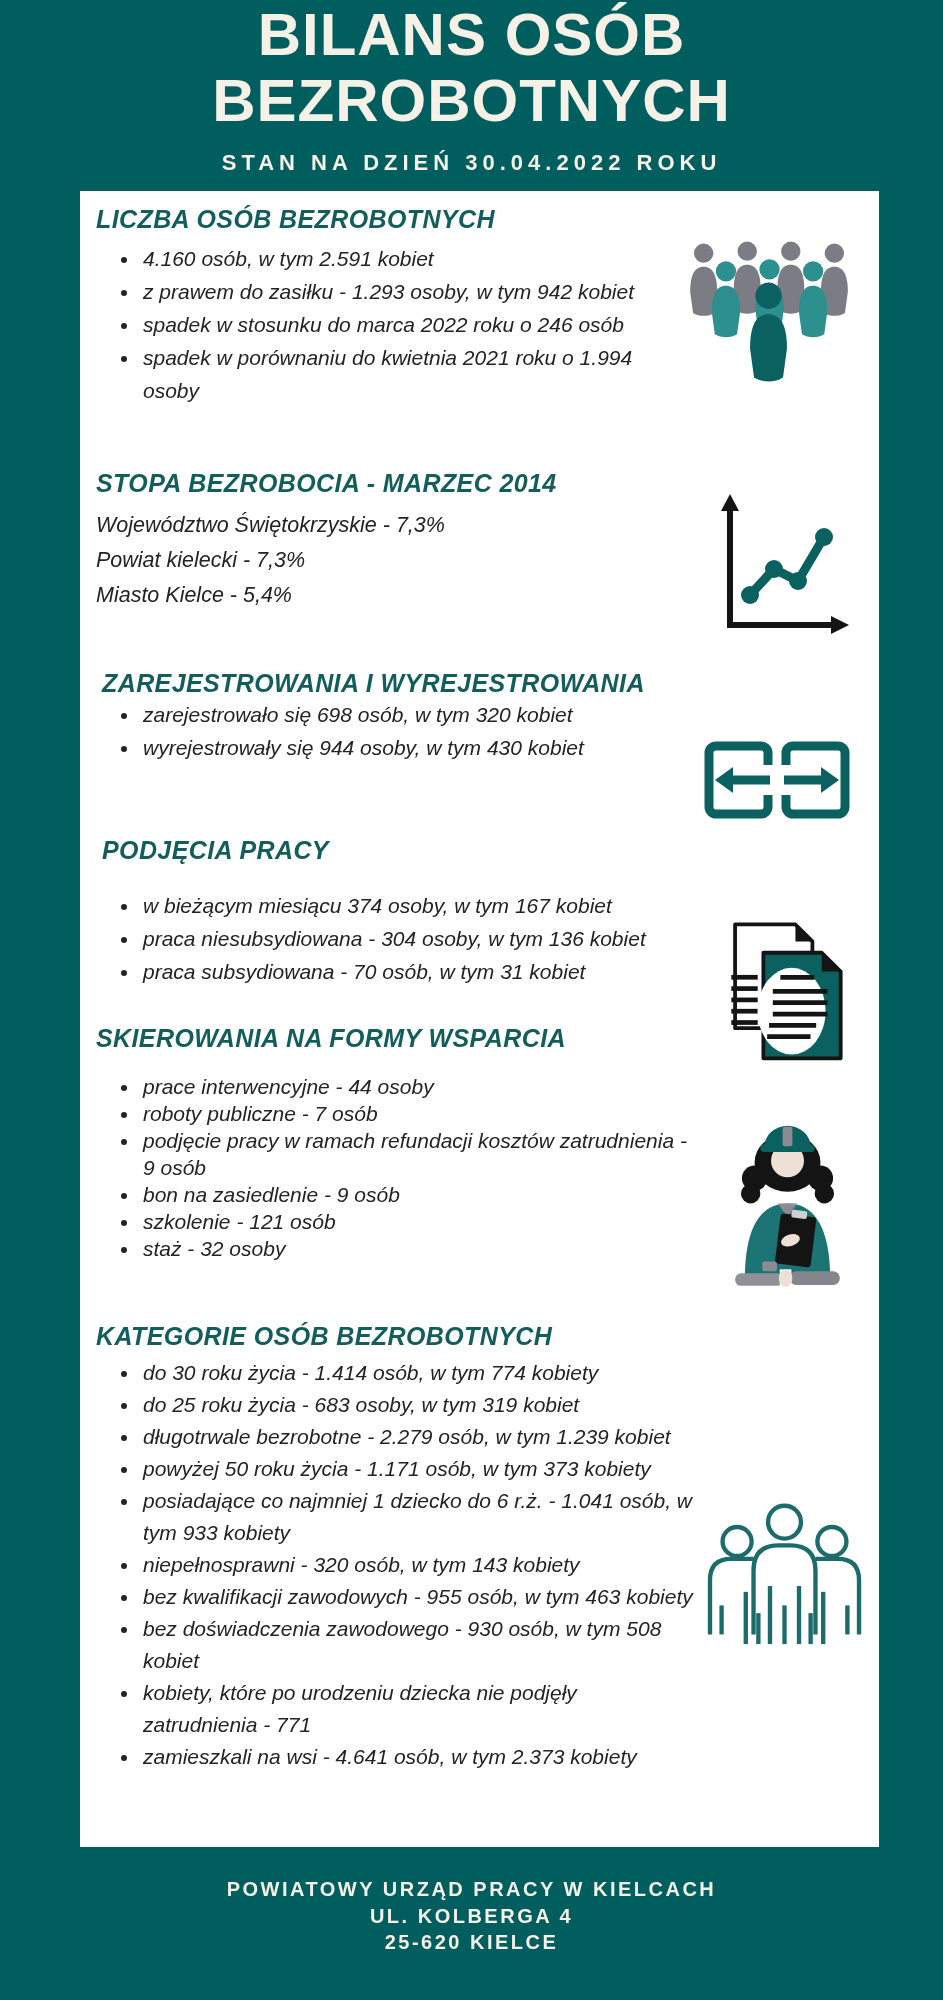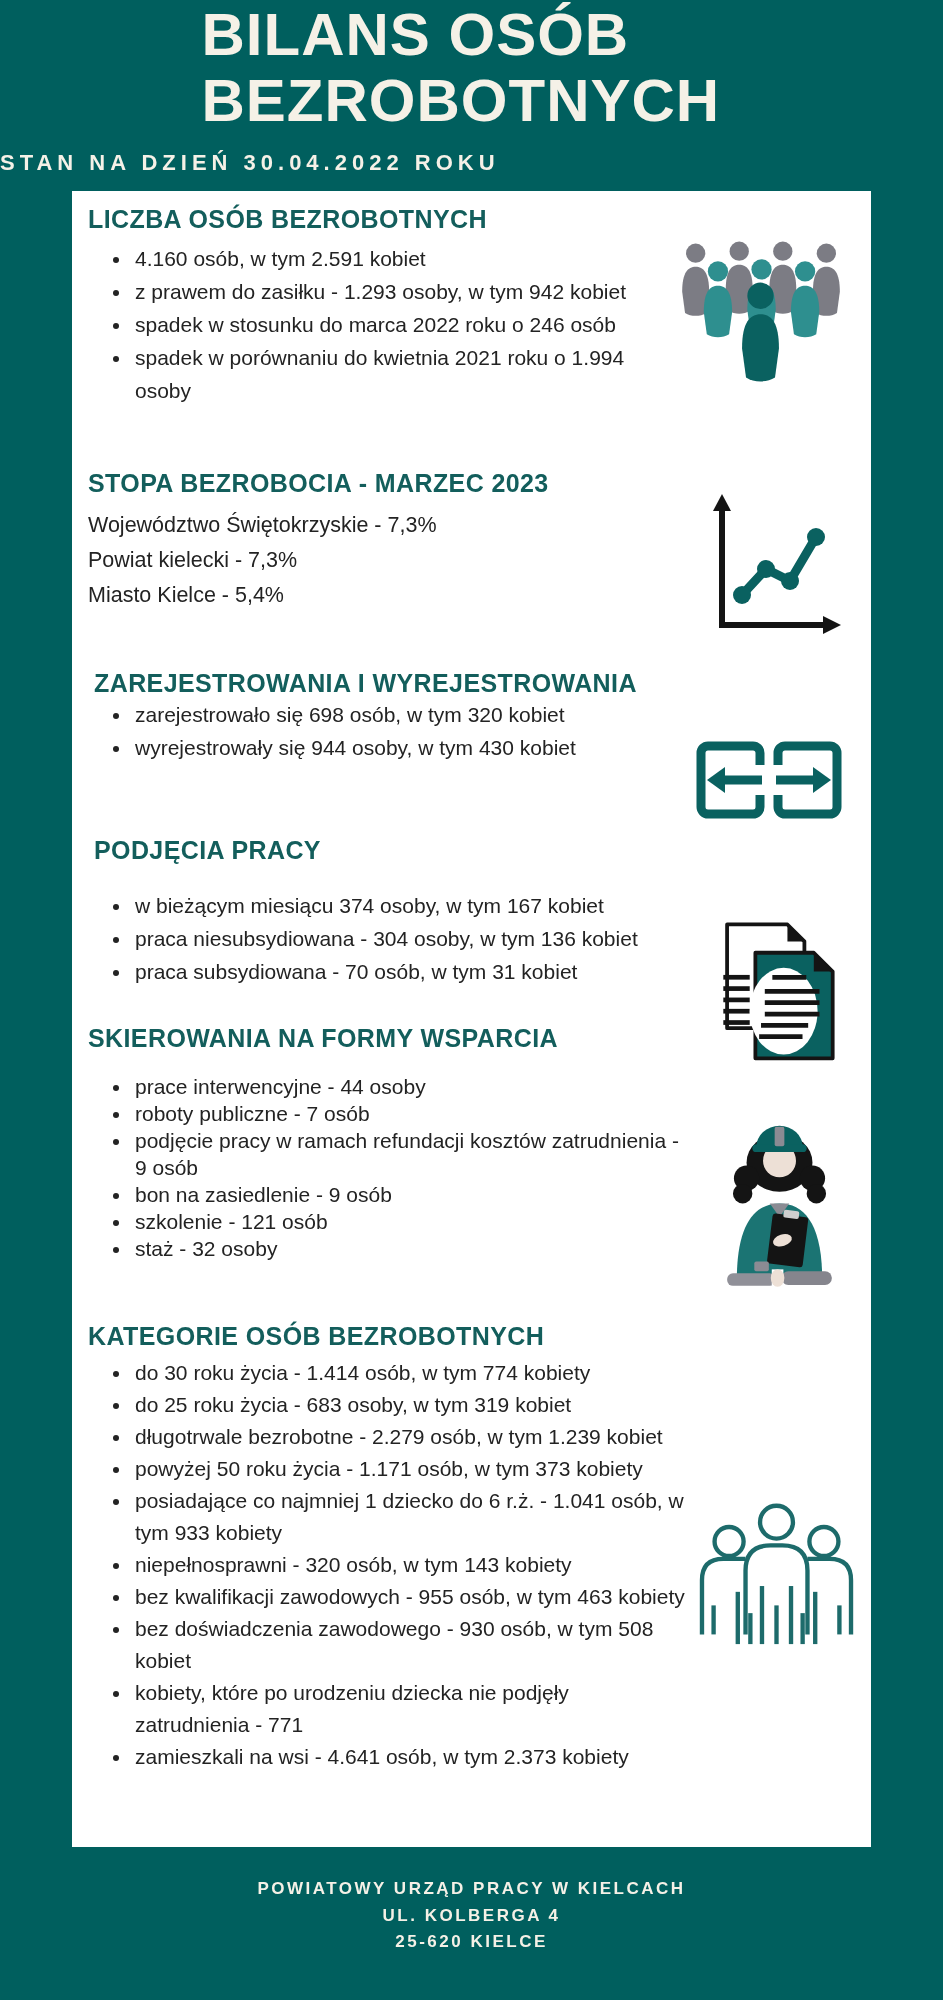--- a/index.html
+++ b/index.html
@@ -9,34 +9,34 @@
   }
   *{box-sizing:border-box;margin:0;padding:0}
   html,body{width:943px;height:2000px;overflow:hidden}
   body{
     background:var(--background,#005F5E);
     font-family:"Liberation Sans",sans-serif;
     color:var(--body-text,#232323);
     position:relative;
   }
   
-  .header{padding-top:2px;}
+  .header{padding-top:2px;text-align:center}
   .main-title{
     margin:0 auto;max-width:540px;
     font-size:60px;line-height:66px;font-weight:bold;letter-spacing:1px;
     color:var(--title-text,#F5F1E7);
   }
   .subtitle{
     margin-top:16px;font-size:22px;font-weight:bold;letter-spacing:5px;
     color:var(--title-text,#F5F1E7);
   }
   
   .card{
-    position:absolute;left:72px;top:191px;width:799px;height:1656px;
-    background:var(--card,#fff);padding:14px 0 0 16px;
+    position:absolute;left:80px;top:191px;width:799px;height:1656px;
+    background:var(--card,#fff);padding:14px 0 0 16px;font-style:italic;
   }
   .sec-h{
     font-size:25px;font-weight:bold;letter-spacing:.4px;
     color:var(--heading,#135E5C);
   }
   .blist{list-style:disc;margin:0;padding-left:44px;width:592px;font-size:21px}
   .blist li{padding-left:3px;line-height:33px}
   .plainlines{font-size:21.5px;line-height:35px;width:592px}
   .s1 .blist{margin-top:8px}
   .s2{margin-top:62px}
@@ -66,21 +66,21 @@
   .f-teal{fill:var(--icon-teal,#0A6160)}
   .f-black{fill:var(--icon-black,#141414)}
   .s-black{stroke:var(--icon-black,#141414)}
   .s-teal{stroke:var(--icon-teal,#0A6160)}
   .s-outline{stroke:#1D6B6B}
   
   .footer{
     position:absolute;left:0;top:1876px;width:943px;text-align:center;
     color:var(--title-text,#F5F1E7);font-weight:bold;
   }
-  .footer p{font-size:17px;line-height:26.5px;letter-spacing:2.5px}
+  .footer p{font-size:20px;line-height:26.5px;letter-spacing:2.5px}
 </style>
 </head>
 <body>
 
 <div class="header">
   <h1 class="main-title">BILANS OSÓB BEZROBOTNYCH</h1>
   <p class="subtitle">STAN NA DZIEŃ 30.04.2022 ROKU</p>
 </div>
 
 <div class="card">
@@ -89,21 +89,21 @@
     <h2 class="sec-h">LICZBA OSÓB BEZROBOTNYCH</h2>
     <ul class="blist">
       <li>4.160 osób, w tym 2.591 kobiet</li>
       <li>z prawem do zasiłku - 1.293 osoby, w tym 942 kobiet</li>
       <li>spadek w stosunku do marca 2022 roku o 246 osób</li>
       <li>spadek w porównaniu do kwietnia 2021 roku o 1.994 osoby</li>
     </ul>
   </section>
 
   <section class="sec s2">
-    <h2 class="sec-h">STOPA BEZROBOCIA - MARZEC 2023</h2>
+    <h2 class="sec-h">STOPA BEZROBOCIA - MARZEC 2014</h2>
     <div class="plainlines">
       <p>Województwo Świętokrzyskie - 7,3%</p>
       <p>Powiat kielecki - 7,3%</p>
       <p>Miasto Kielce - 5,4%</p>
     </div>
   </section>
 
   <section class="sec s3">
     <h2 class="sec-h">ZAREJESTROWANIA I WYREJESTROWANIA</h2>
     <ul class="blist">

